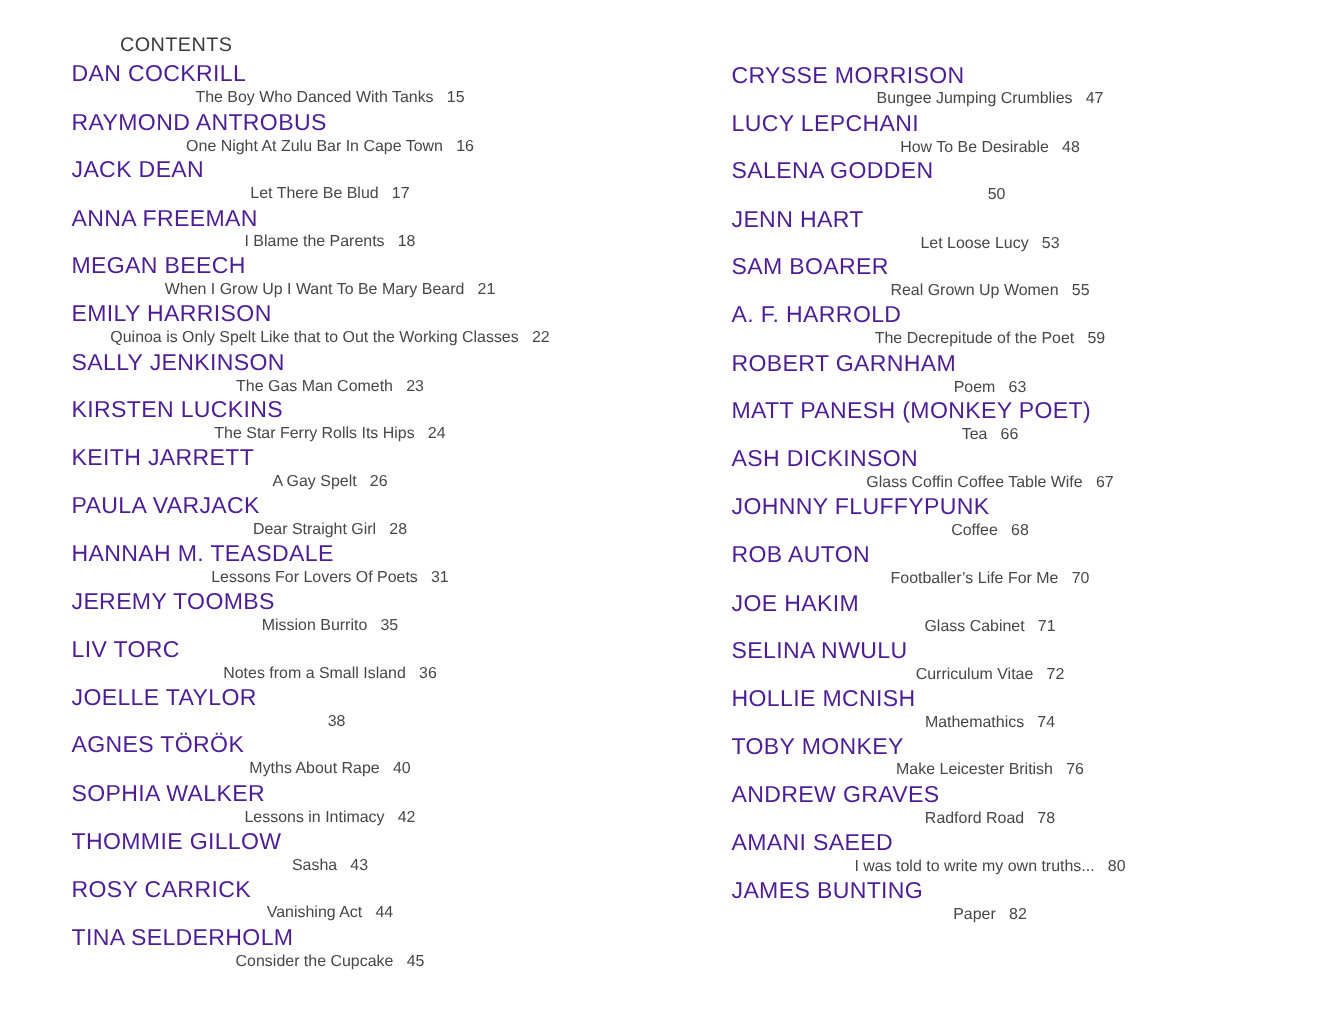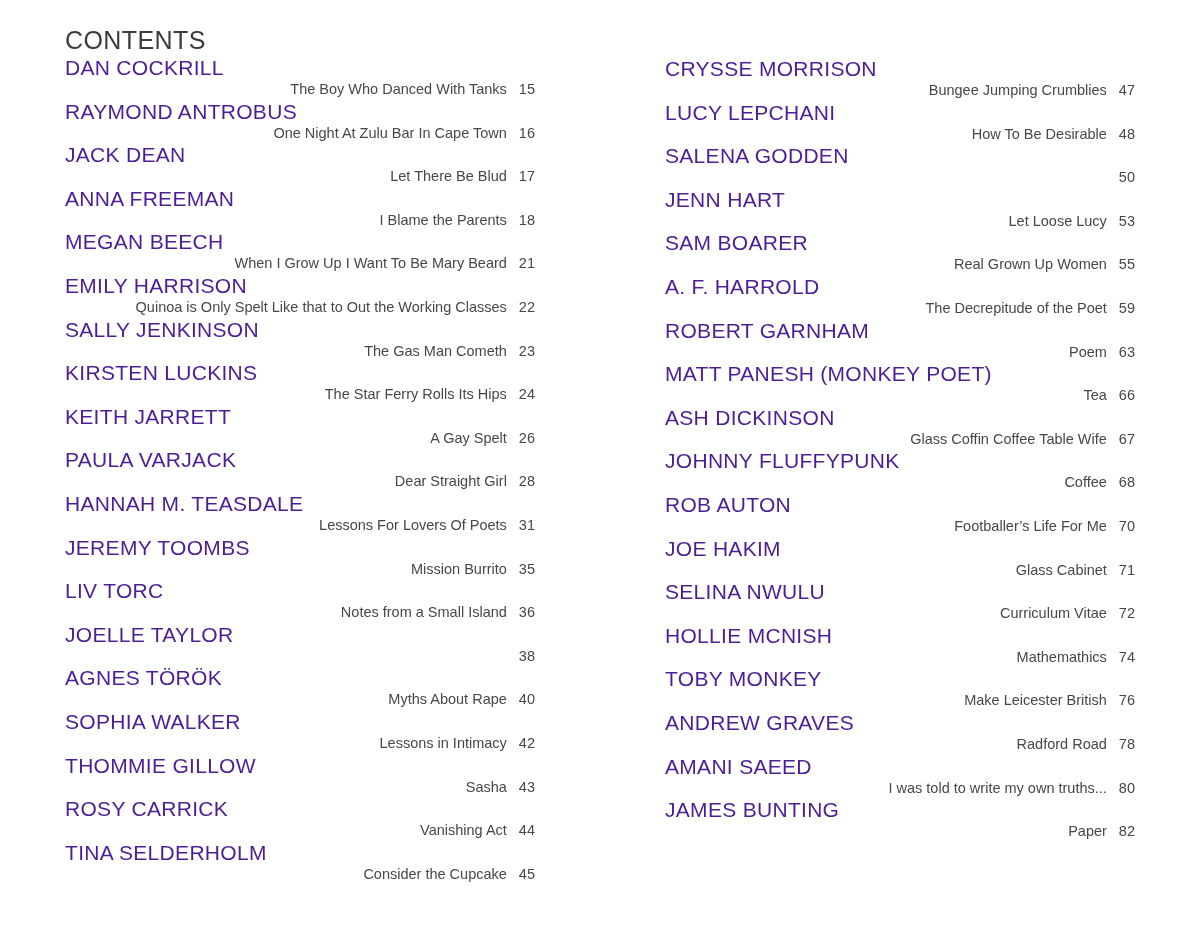--- a/index.html
+++ b/index.html
@@ -18,40 +18,41 @@
     gap: 130px;
   }
   .col {
     width: 470px;
     flex: 0 0 470px;
   }
   .col-right {
     padding-top: 30px;
   }
   .contents-title {
-    font-size: 25px;
+    font-size: 18px;
     line-height: 29px;
     letter-spacing: 0.4px;
     color: #3b3b3b;
     font-weight: 400;
+    margin-left: 44px;
   }
   .entry {
     margin-bottom: 0.6px;
   }
   .entry .author {
     font-size: 21px;
     line-height: 25px;
     letter-spacing: 0.3px;
     color: #4c1d95;
     font-weight: 400;
     white-space: nowrap;
   }
   .entry .title-row {
     display: flex;
-    justify-content: flex-end;
+    justify-content: center;
     align-items: baseline;
     font-size: 14.5px;
     line-height: 18px;
     color: #474747;
     font-weight: 400;
   }
   .entry .poem-title {
     white-space: nowrap;
   }
   .entry .page-num {

